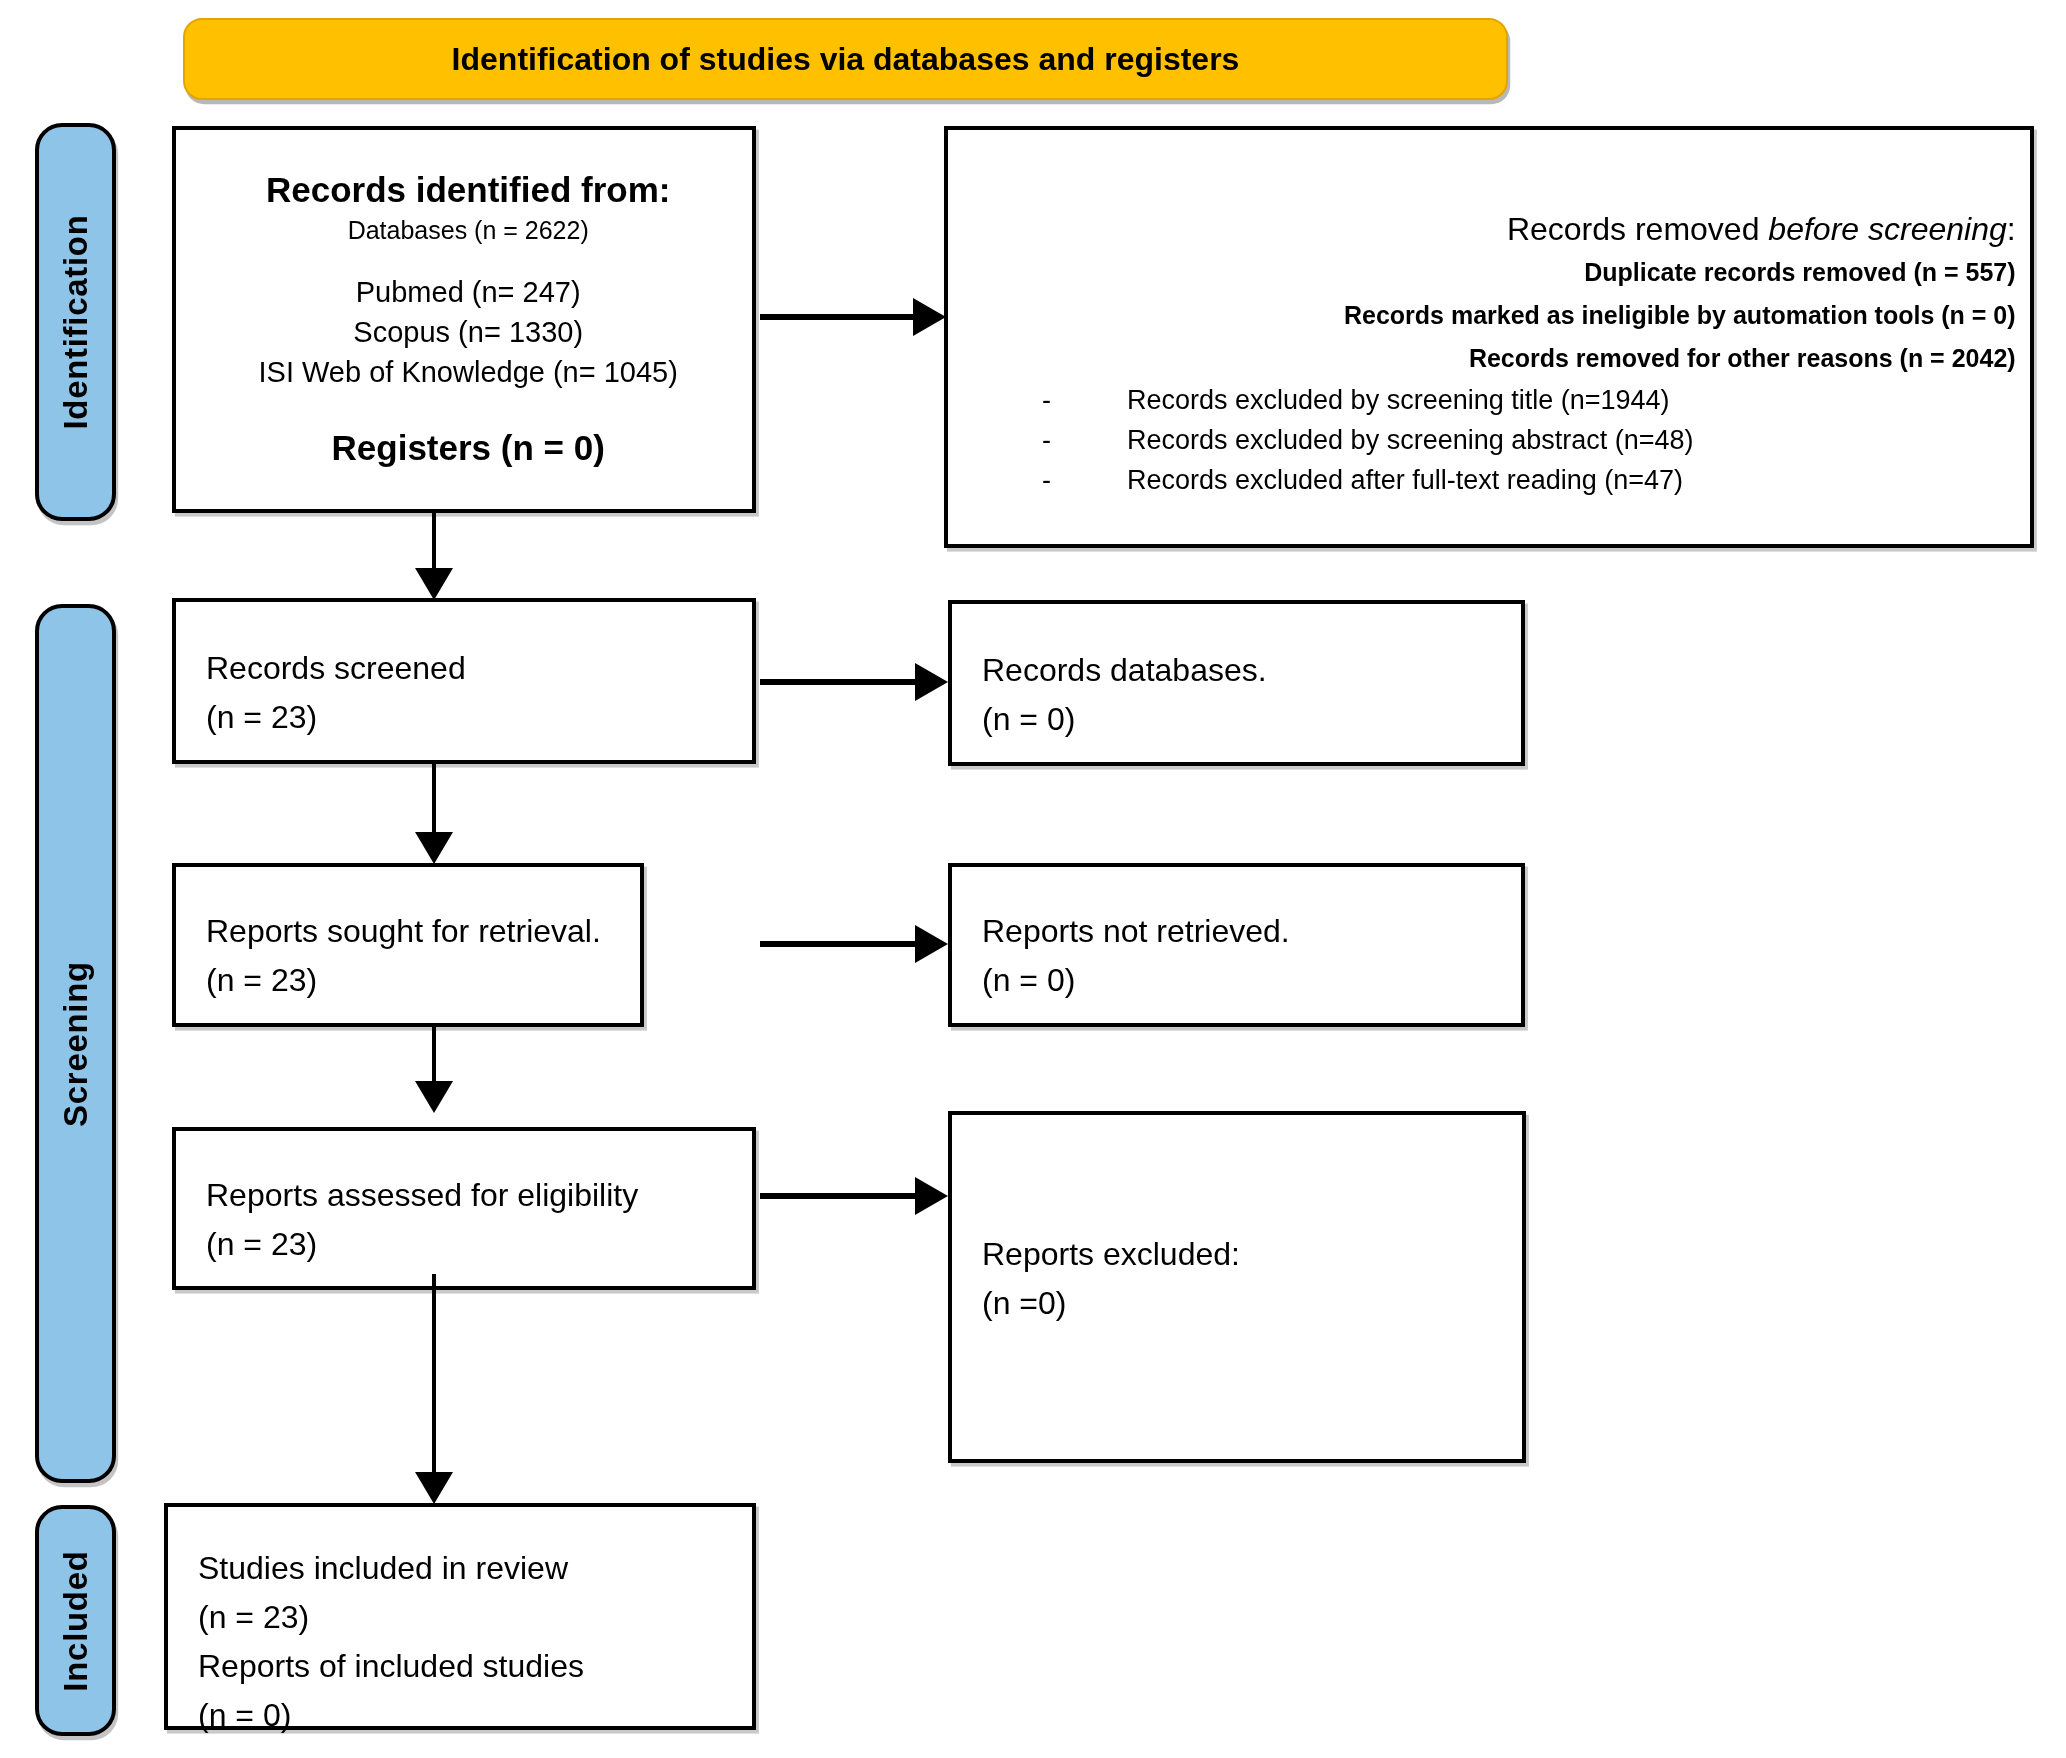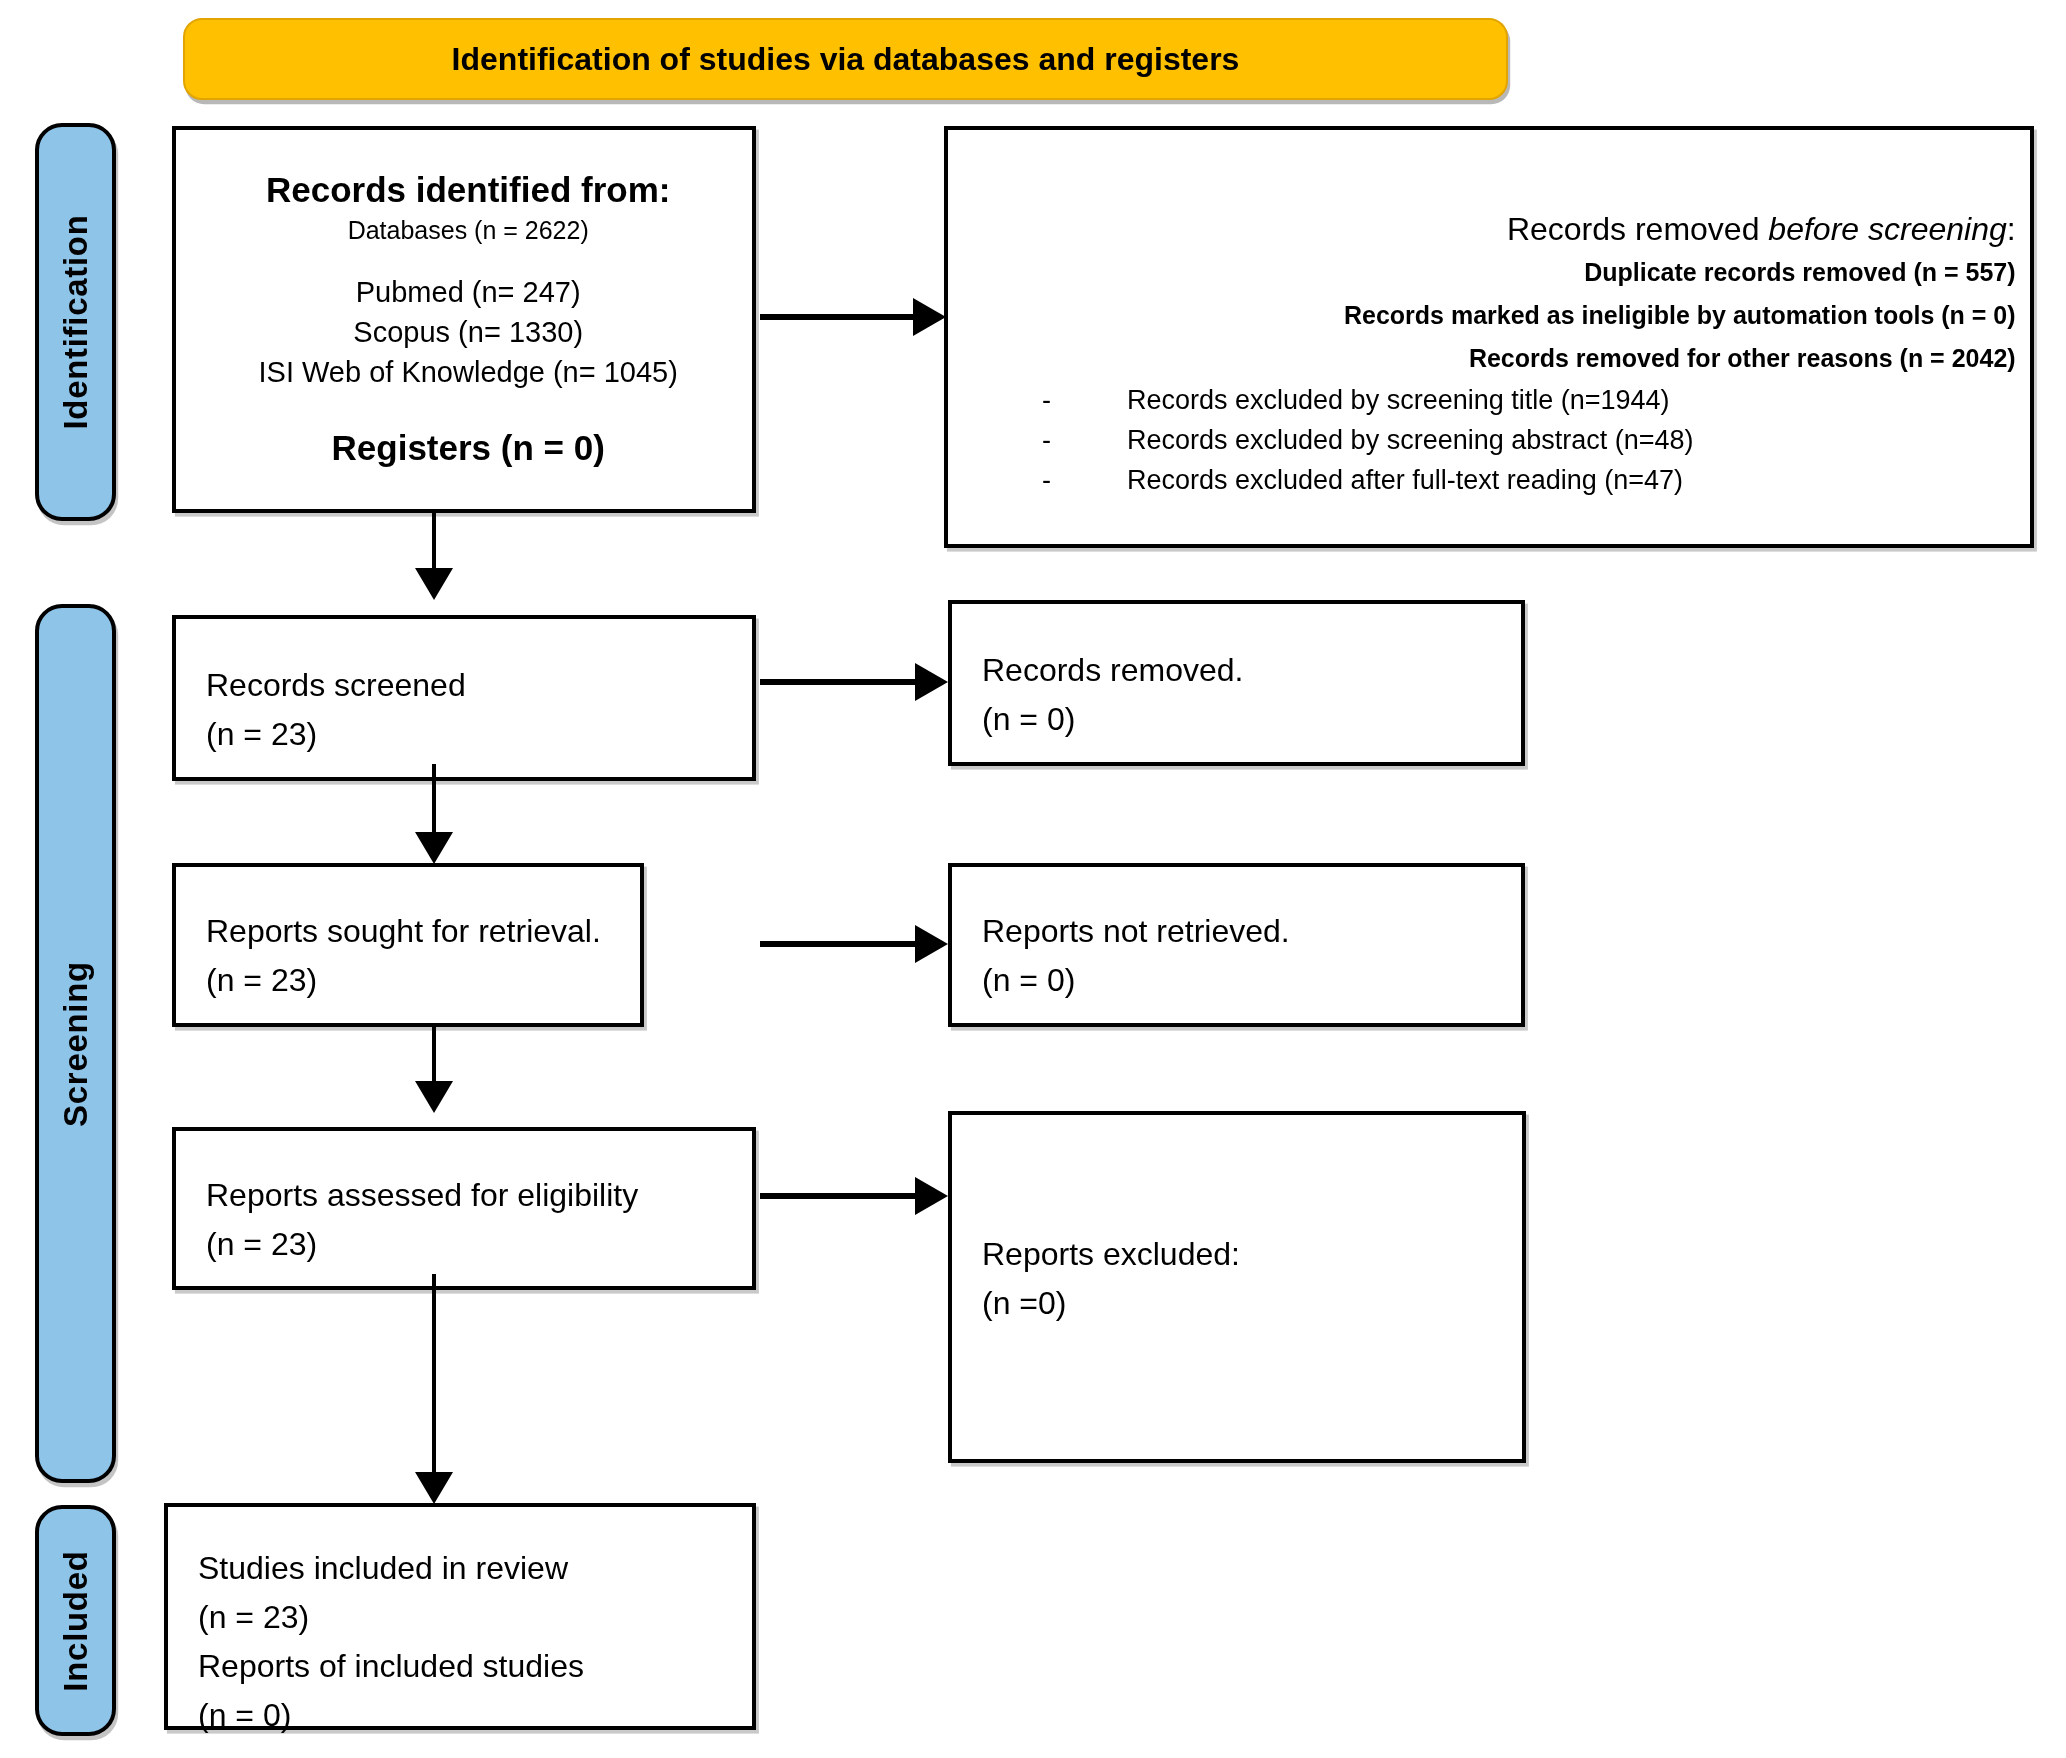--- a/index.html
+++ b/index.html
@@ -51,21 +51,21 @@
   
   .box {
     position: absolute;
     background: #ffffff;
     border: 4.3px solid #000000;
     box-sizing: border-box;
     box-shadow: 2.9px 3.6px 0 #c9c9c9;
   }
   .box-identified     { left: 172px;  top: 126px;  width: 584px;  height: 387px; padding: 37px 21.6px 0 30px; text-align: center; }
   .box-removed        { left: 944px; top: 126px;  width: 1090px; height: 422px; padding: 78px 14.4px 0 29px; }
-  .box-screened       { left: 172px;  top: 598px;  width: 584px;  height: 166px; padding: 42px 21.6px 0 30px; margin-top: 17px; }
+  .box-screened       { left: 172px;  top: 598px;  width: 584px;  height: 166px; padding: 42px 21.6px 0 30px; }
   .box-rec-excluded   { left: 948px; top: 600px;  width: 577px;  height: 166px; padding: 42px 21.6px 0 30px; }
   .box-sought         { left: 172px;  top: 863px; width: 472px;  height: 164px; padding: 40px 21.6px 0 30px; }
   .box-not-retrieved  { left: 948px; top: 863px; width: 577px;  height: 164px; padding: 40px 21.6px 0 30px; }
   .box-assessed       { left: 172px;  top: 1111px; width: 584px;  height: 163px; padding: 40px 21.6px 0 30px; margin-top: 16px; }
   .box-rep-excluded   { left: 948px; top: 1111px; width: 578px;  height: 352px; padding: 115px 21.6px 0 30px; }
   .box-included       { left: 164px;  top: 1503px; width: 592px;  height: 227px; padding: 37px 21.6px 0 30px; }
 
   .h-bold   { font-size: 35px; font-weight: bold; line-height: 45px; }
   .t-small  { font-size: 25px; line-height: 37px; }
   .t-body   { font-size: 29px; line-height: 40px; }
@@ -150,21 +150,21 @@
       <span class="dash">-</span>
       <span>Records excluded after full-text reading (n=47)</span>
     </div>
   </div>
 
   <div class="box box-screened">
     <div class="t-plain">Records screened</div>
     <div class="t-plain">(n = 23)</div>
   </div>
   <div class="box box-rec-excluded">
-    <div class="t-plain">Records removed.</div>
+    <div class="t-plain">Records databases.</div>
     <div class="t-plain">(n = 0)</div>
   </div>
 
   <div class="box box-sought">
     <div class="t-plain">Reports sought for retrieval.</div>
     <div class="t-plain">(n = 23)</div>
   </div>
   <div class="box box-not-retrieved">
     <div class="t-plain">Reports not retrieved.</div>
     <div class="t-plain">(n = 0)</div>

